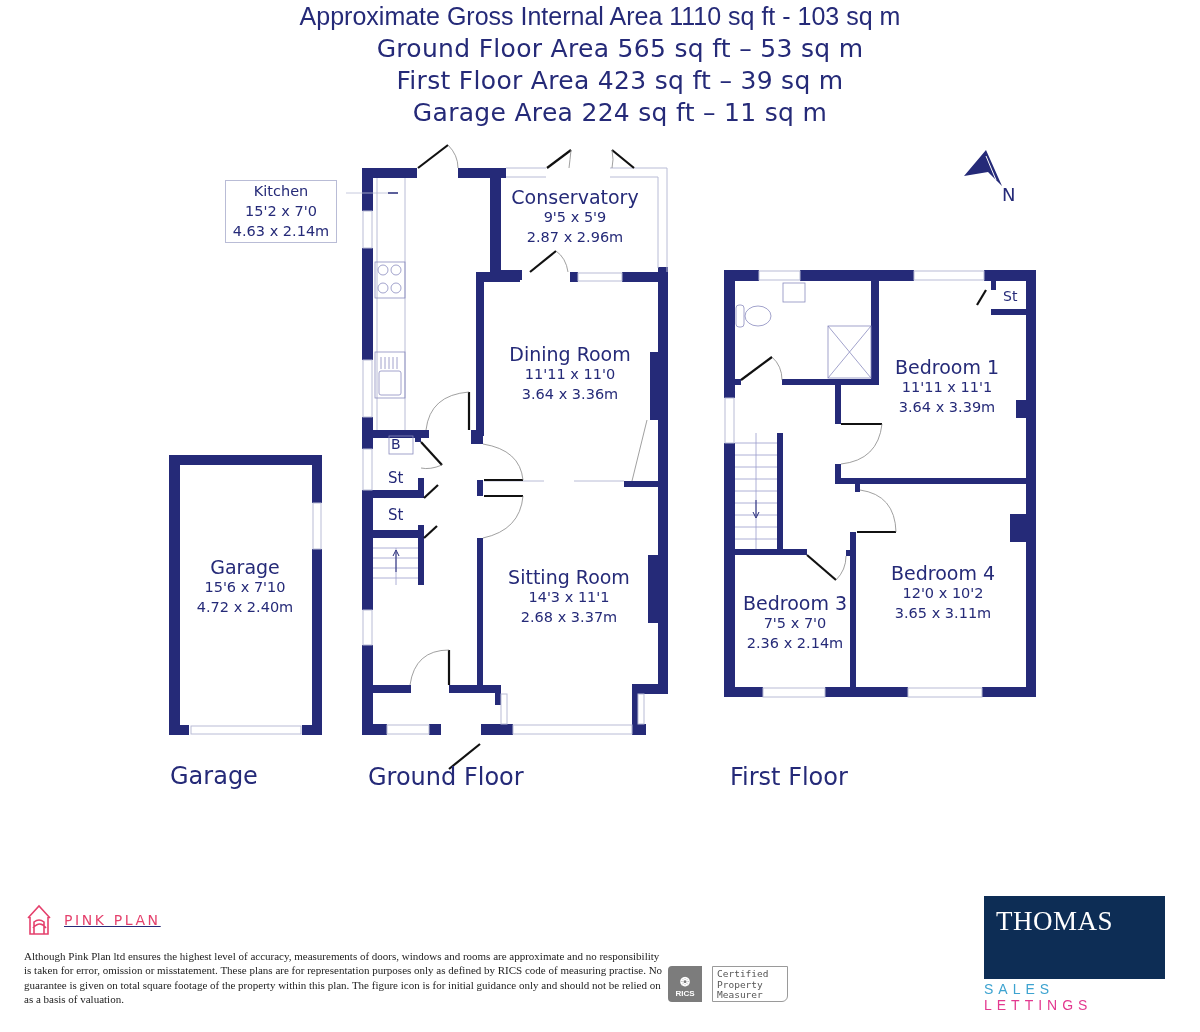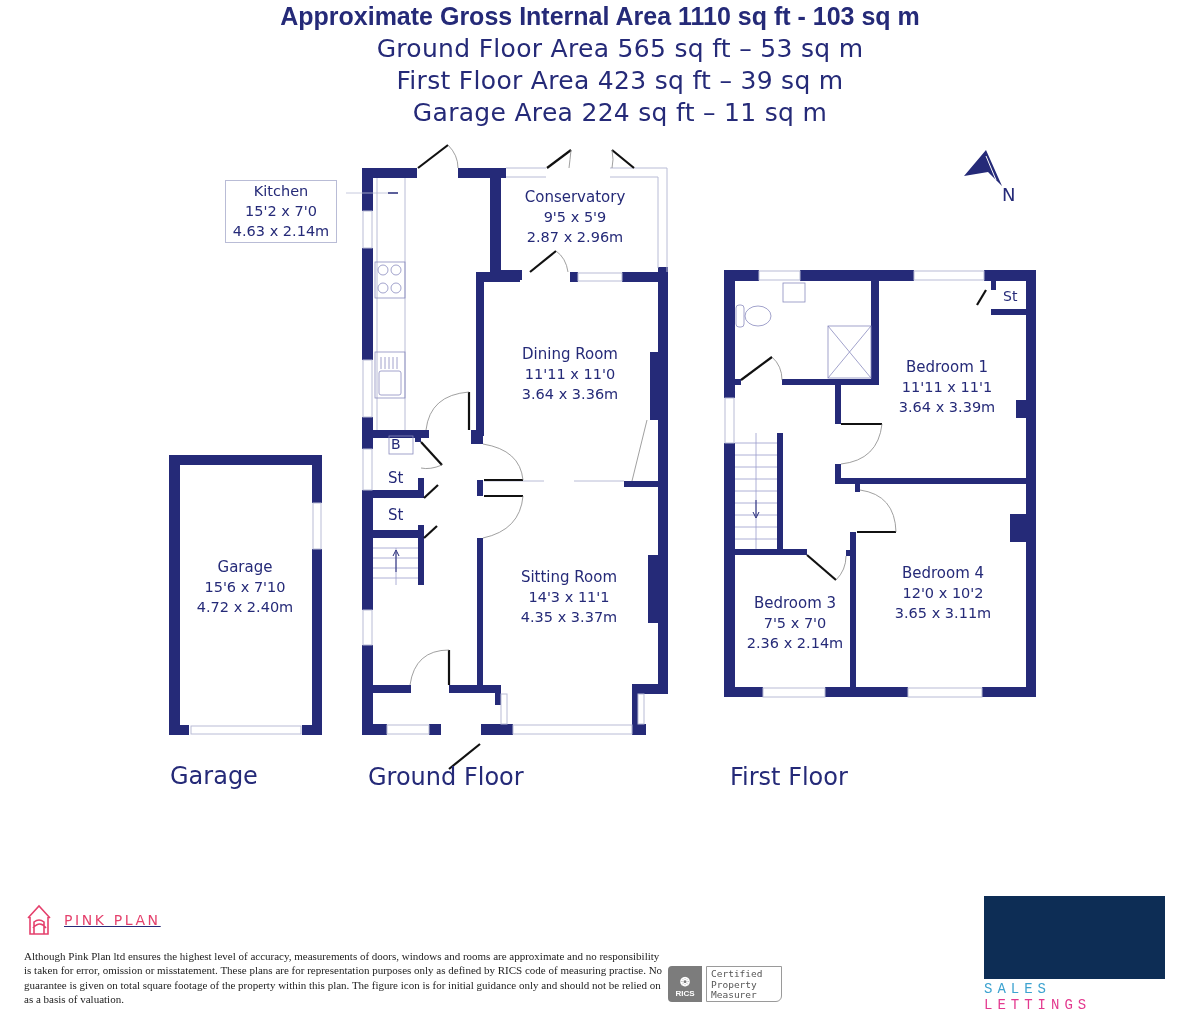--- a/index.html
+++ b/index.html
@@ -1,33 +1,33 @@
 <!DOCTYPE html>
 <html><head>
 <meta charset="utf-8">
 <style>
   html, body { margin: 0; padding: 0; background: #ffffff; }
   body { width: 1200px; height: 1032px; position: relative; overflow: hidden; font-family: "Liberation Sans", sans-serif; color: #252a78; }
   .hdr { position: absolute; left: 0; width: 1200px; text-align: center; color: #252a78; }
-  .hdr-title { top: 2px; font-size: 25px; font-weight: bold; }
+  .hdr-title { top: 2px; font-size: 25px; font-weight: normal; }
   .hdr-sub { font-size: 25px; font-family: "DejaVu Sans", sans-serif; font-weight: normal; letter-spacing: 0.3px; margin-left: 20px; }
   #plan { position: absolute; left: 0; top: 0; }
   .room-label { position: absolute; text-align: center; font-family: "DejaVu Sans", sans-serif; font-size: 14.5px; line-height: 20px; color: #252a78; white-space: nowrap; transform: translateX(-50%); }
-  .room-label .name { font-size: 15px; }
+  .room-label .name { font-size: 19px; }
   .floor-label { position: absolute; font-family: "DejaVu Sans", sans-serif; font-size: 24px; color: #252a78; }
   .kitchen-box { position: absolute; left: 225px; top: 180px; width: 110px; height: 61px; border: 1px solid #b9bcd6; background: #fff; text-align: center; font-family: "DejaVu Sans", sans-serif; font-size: 14.5px; line-height: 20px; }
   .tiny { position: absolute; font-family: "DejaVu Sans", sans-serif; font-size: 15px; color: #252a78; }
   .pinkplan { position: absolute; left: 26px; top: 904px; display: flex; align-items: center; gap: 12px; text-decoration: underline; }
   .pinkplan-text { color: #e5416d; font-size: 14px; letter-spacing: 2.6px; font-family: "DejaVu Sans", sans-serif; }
   .disclaimer { position: absolute; left: 24px; top: 949px; width: 640px; font-size: 11px; line-height: 14.3px; color: #222; font-family: Liberation Serif, serif; }
   .rics { position: absolute; left: 668px; top: 966px; display: flex; height: 36px; }
   .rics-logo { width: 34px; background: #7c7c7c; color: #fff; font-size: 8px; font-weight: bold; display: flex; flex-direction: column; align-items: center; justify-content: flex-end; padding-bottom: 4px; border-radius: 4px 0 0 4px; }
-  .rics-text { margin-left: 4px; width: 66px; border: 1px solid #9a9a9a; border-radius: 0 0 6px 0; font-size: 9.5px; line-height: 10.5px; color: #555; padding: 2px 4px; font-family: "DejaVu Sans Mono", monospace; }
+  .rics-text { margin-left: 10px; width: 66px; border: 1px solid #9a9a9a; border-radius: 0 0 6px 0; font-size: 9.5px; line-height: 10.5px; color: #555; padding: 2px 4px; font-family: "DejaVu Sans Mono", monospace; }
   .tm { position: absolute; left: 984px; top: 896px; width: 181px; height: 83px; background: #0d2d55; color: #fff; font-family: "Liberation Serif", serif; font-size: 27px; line-height: 30px; padding: 10px 0 0 12px; box-sizing: border-box; letter-spacing: 0.5px; }
-  .tm-sub { position: absolute; left: 984px; top: 981px; width: 185px; font-family: Liberation Mono, monospace; font-size: 14px; letter-spacing: 5px; }
+  .tm-sub { position: absolute; left: 984px; top: 981px; width: 185px; font-family: Liberation Sans, sans-serif; font-size: 14px; letter-spacing: 5px; }
   .tm-sub .sales { color: #3da3d0; }
   .tm-sub .lettings { color: #e3398f; }
   .north { position: absolute; left: 962px; top: 148px; }
 </style>
 </head>
 <body>
 
 <div class="hdr hdr-title">Approximate Gross Internal Area 1110 sq ft - 103 sq m</div>
 <div class="hdr hdr-sub" style="top:34px">Ground Floor Area 565 sq ft – 53 sq m</div>
 <div class="hdr hdr-sub" style="top:66px">First Floor Area 423 sq ft – 39 sq m</div>
@@ -226,21 +226,21 @@
 
 <div class="room-label" style="left:570px;top:344px">
   <div class="name">Dining Room</div>
   <div>11'11 x 11'0</div>
   <div>3.64 x 3.36m</div>
 </div>
 
 <div class="room-label" style="left:569px;top:567px">
   <div class="name">Sitting Room</div>
   <div>14'3 x 11'1</div>
-  <div>4.35 x 3.37m</div>
+  <div>2.68 x 3.37m</div>
 </div>
 
 <div class="room-label" style="left:245px;top:557px">
   <div class="name">Garage</div>
   <div>15'6 x 7'10</div>
   <div>4.72 x 2.40m</div>
 </div>
 
 <div class="room-label" style="left:947px;top:357px">
   <div class="name">Bedroom 1</div>
@@ -284,17 +284,18 @@
     <span>RICS</span>
   </div>
   <div class="rics-text">
     <div>Certified</div>
     <div>Property</div>
     <div>Measurer</div>
   </div>
 </div>
 
 <div class="tm">
+  <div>THOMAS</div>
 </div>
 <div class="tm-sub">
   <span class="sales">SALES</span>
   <span class="lettings">LETTINGS</span>
 </div>
 
 </body></html>

